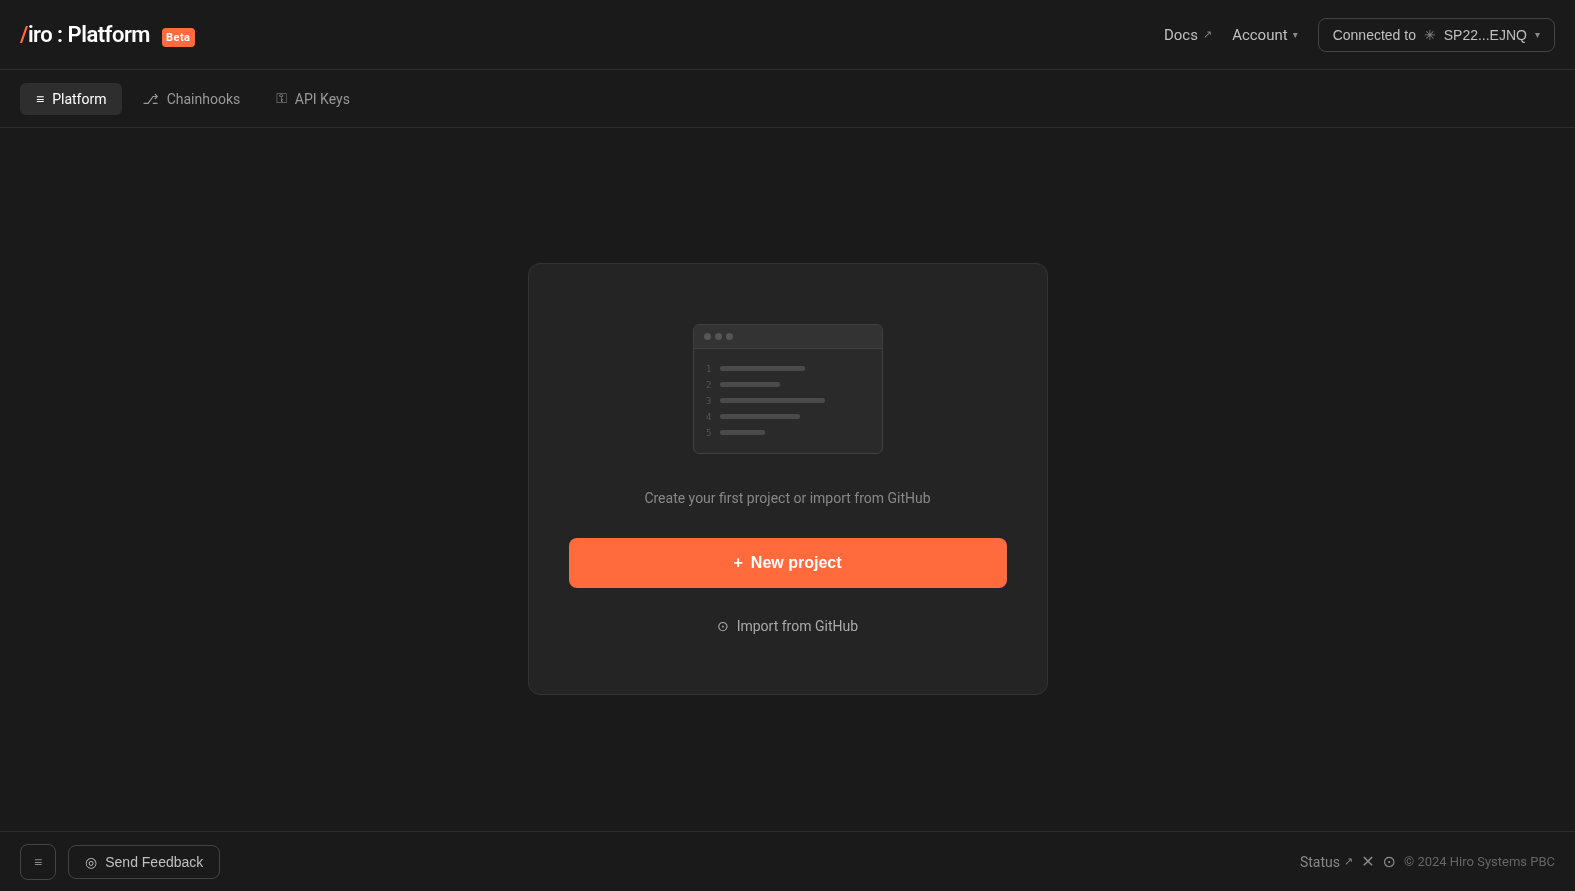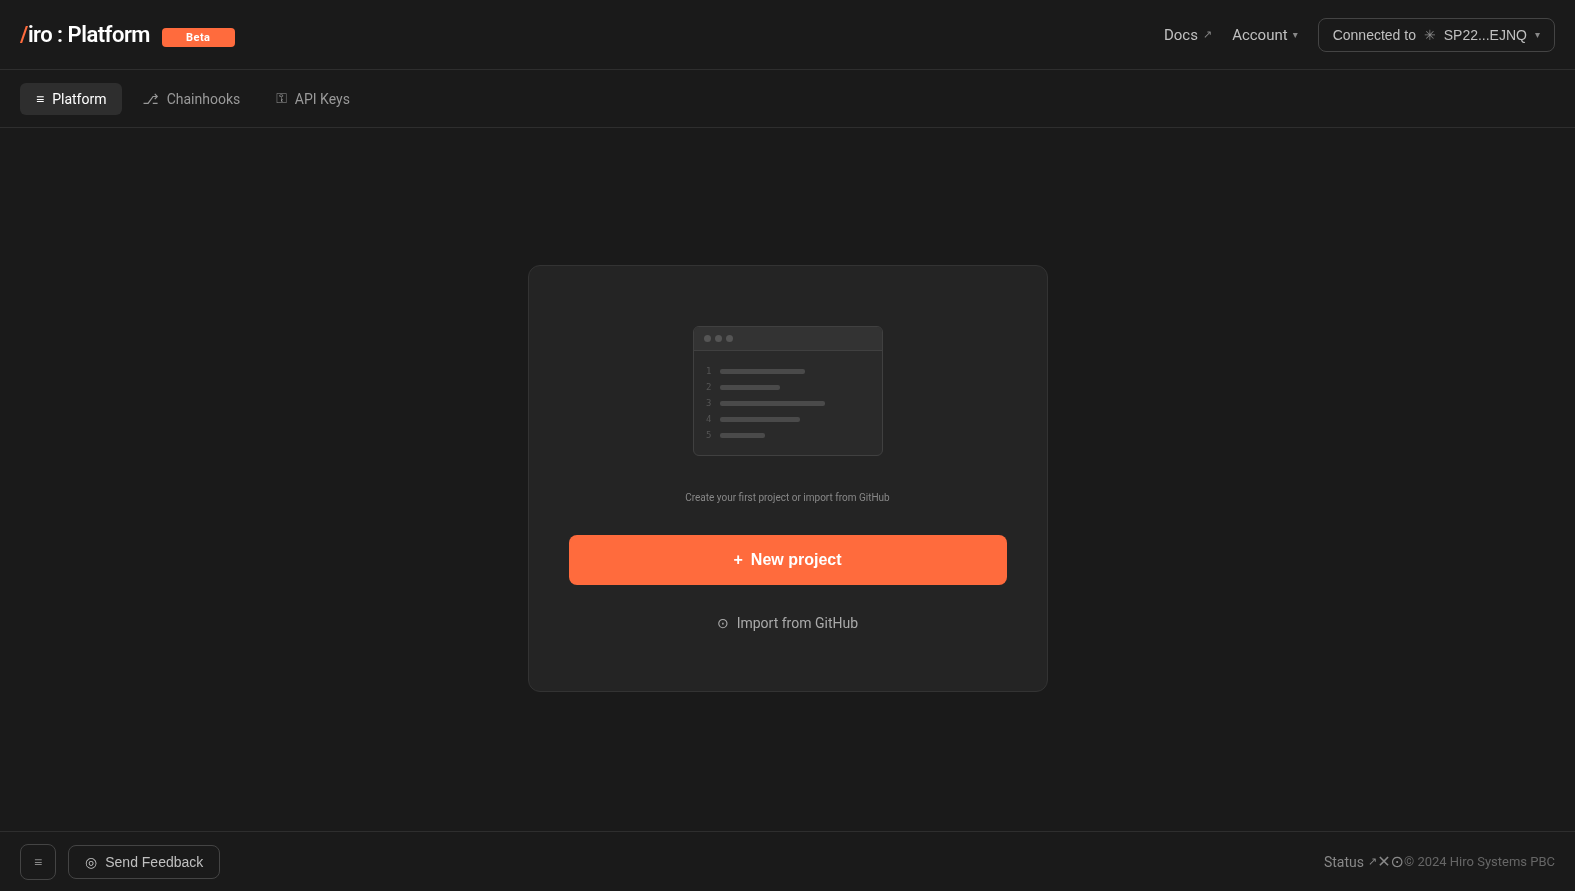--- a/index.html
+++ b/index.html
@@ -40,21 +40,21 @@
 
     .logo-slash {
       color: #ff6b3d;
     }
 
     .beta-badge {
       background-color: #ff6b3d;
       color: #fff;
       font-size: 11px;
       font-weight: 700;
-      padding: 3px 24px;
+      padding: 3px 4px;
       border-radius: 4px;
       letter-spacing: 0.5px;
     }
 
     .header-right {
       display: flex;
       align-items: center;
       gap: 20px;
     }
 
@@ -224,21 +224,21 @@
 
     .card-title {
       font-size: 24px;
       font-weight: 600;
       color: #ffffff;
       margin-bottom: 12px;
       text-align: center;
     }
 
     .card-subtitle {
-      font-size: 10px;
+      font-size: 14px;
       color: #888;
       margin-bottom: 32px;
       text-align: center;
     }
 
     .new-project-button {
       width: 100%;
       background-color: #ff6b3d;
       border: none;
       border-radius: 8px;
@@ -309,21 +309,21 @@
       padding: 8px 16px;
       background: transparent;
       color: #c0c0c0;
       font-size: 14px;
       cursor: pointer;
     }
 
     .footer-right {
       display: flex;
       align-items: center;
-      gap: 0;
+      gap: 8px;
       color: #888;
       font-size: 14px;
     }
 
     .footer-link {
       display: flex;
       align-items: center;
       gap: 4px;
       color: #888;
       cursor: pointer;

